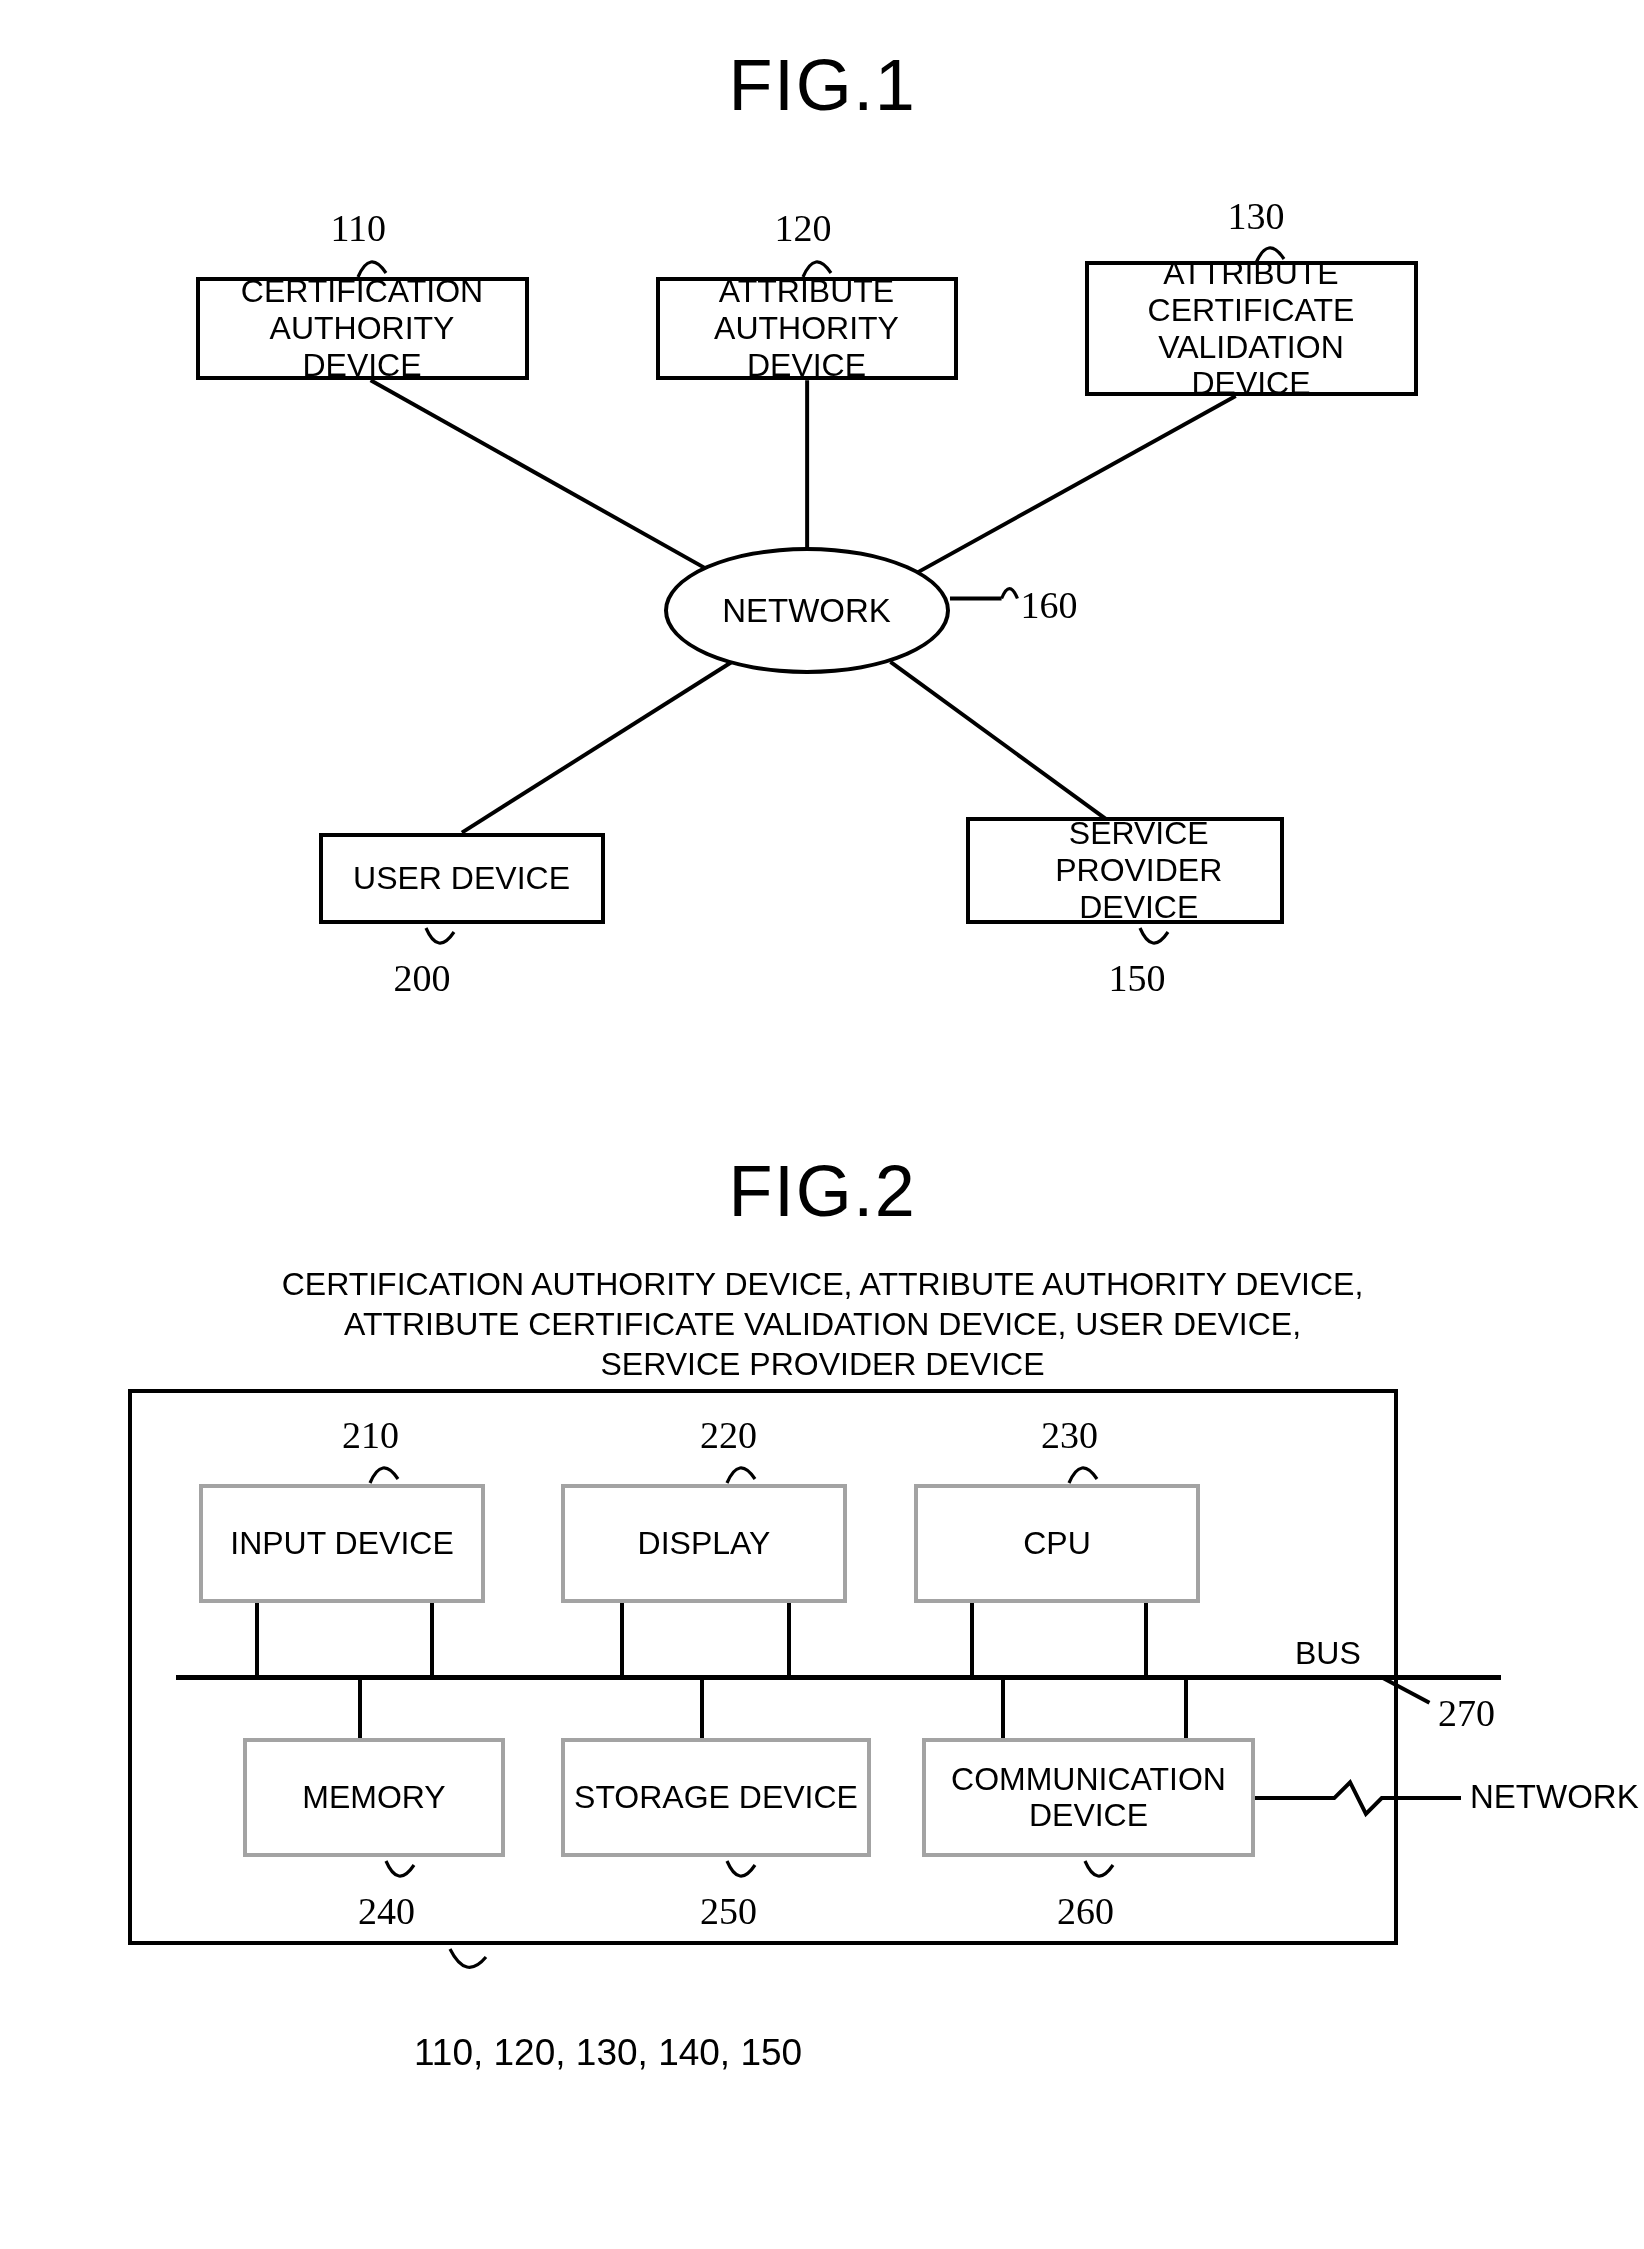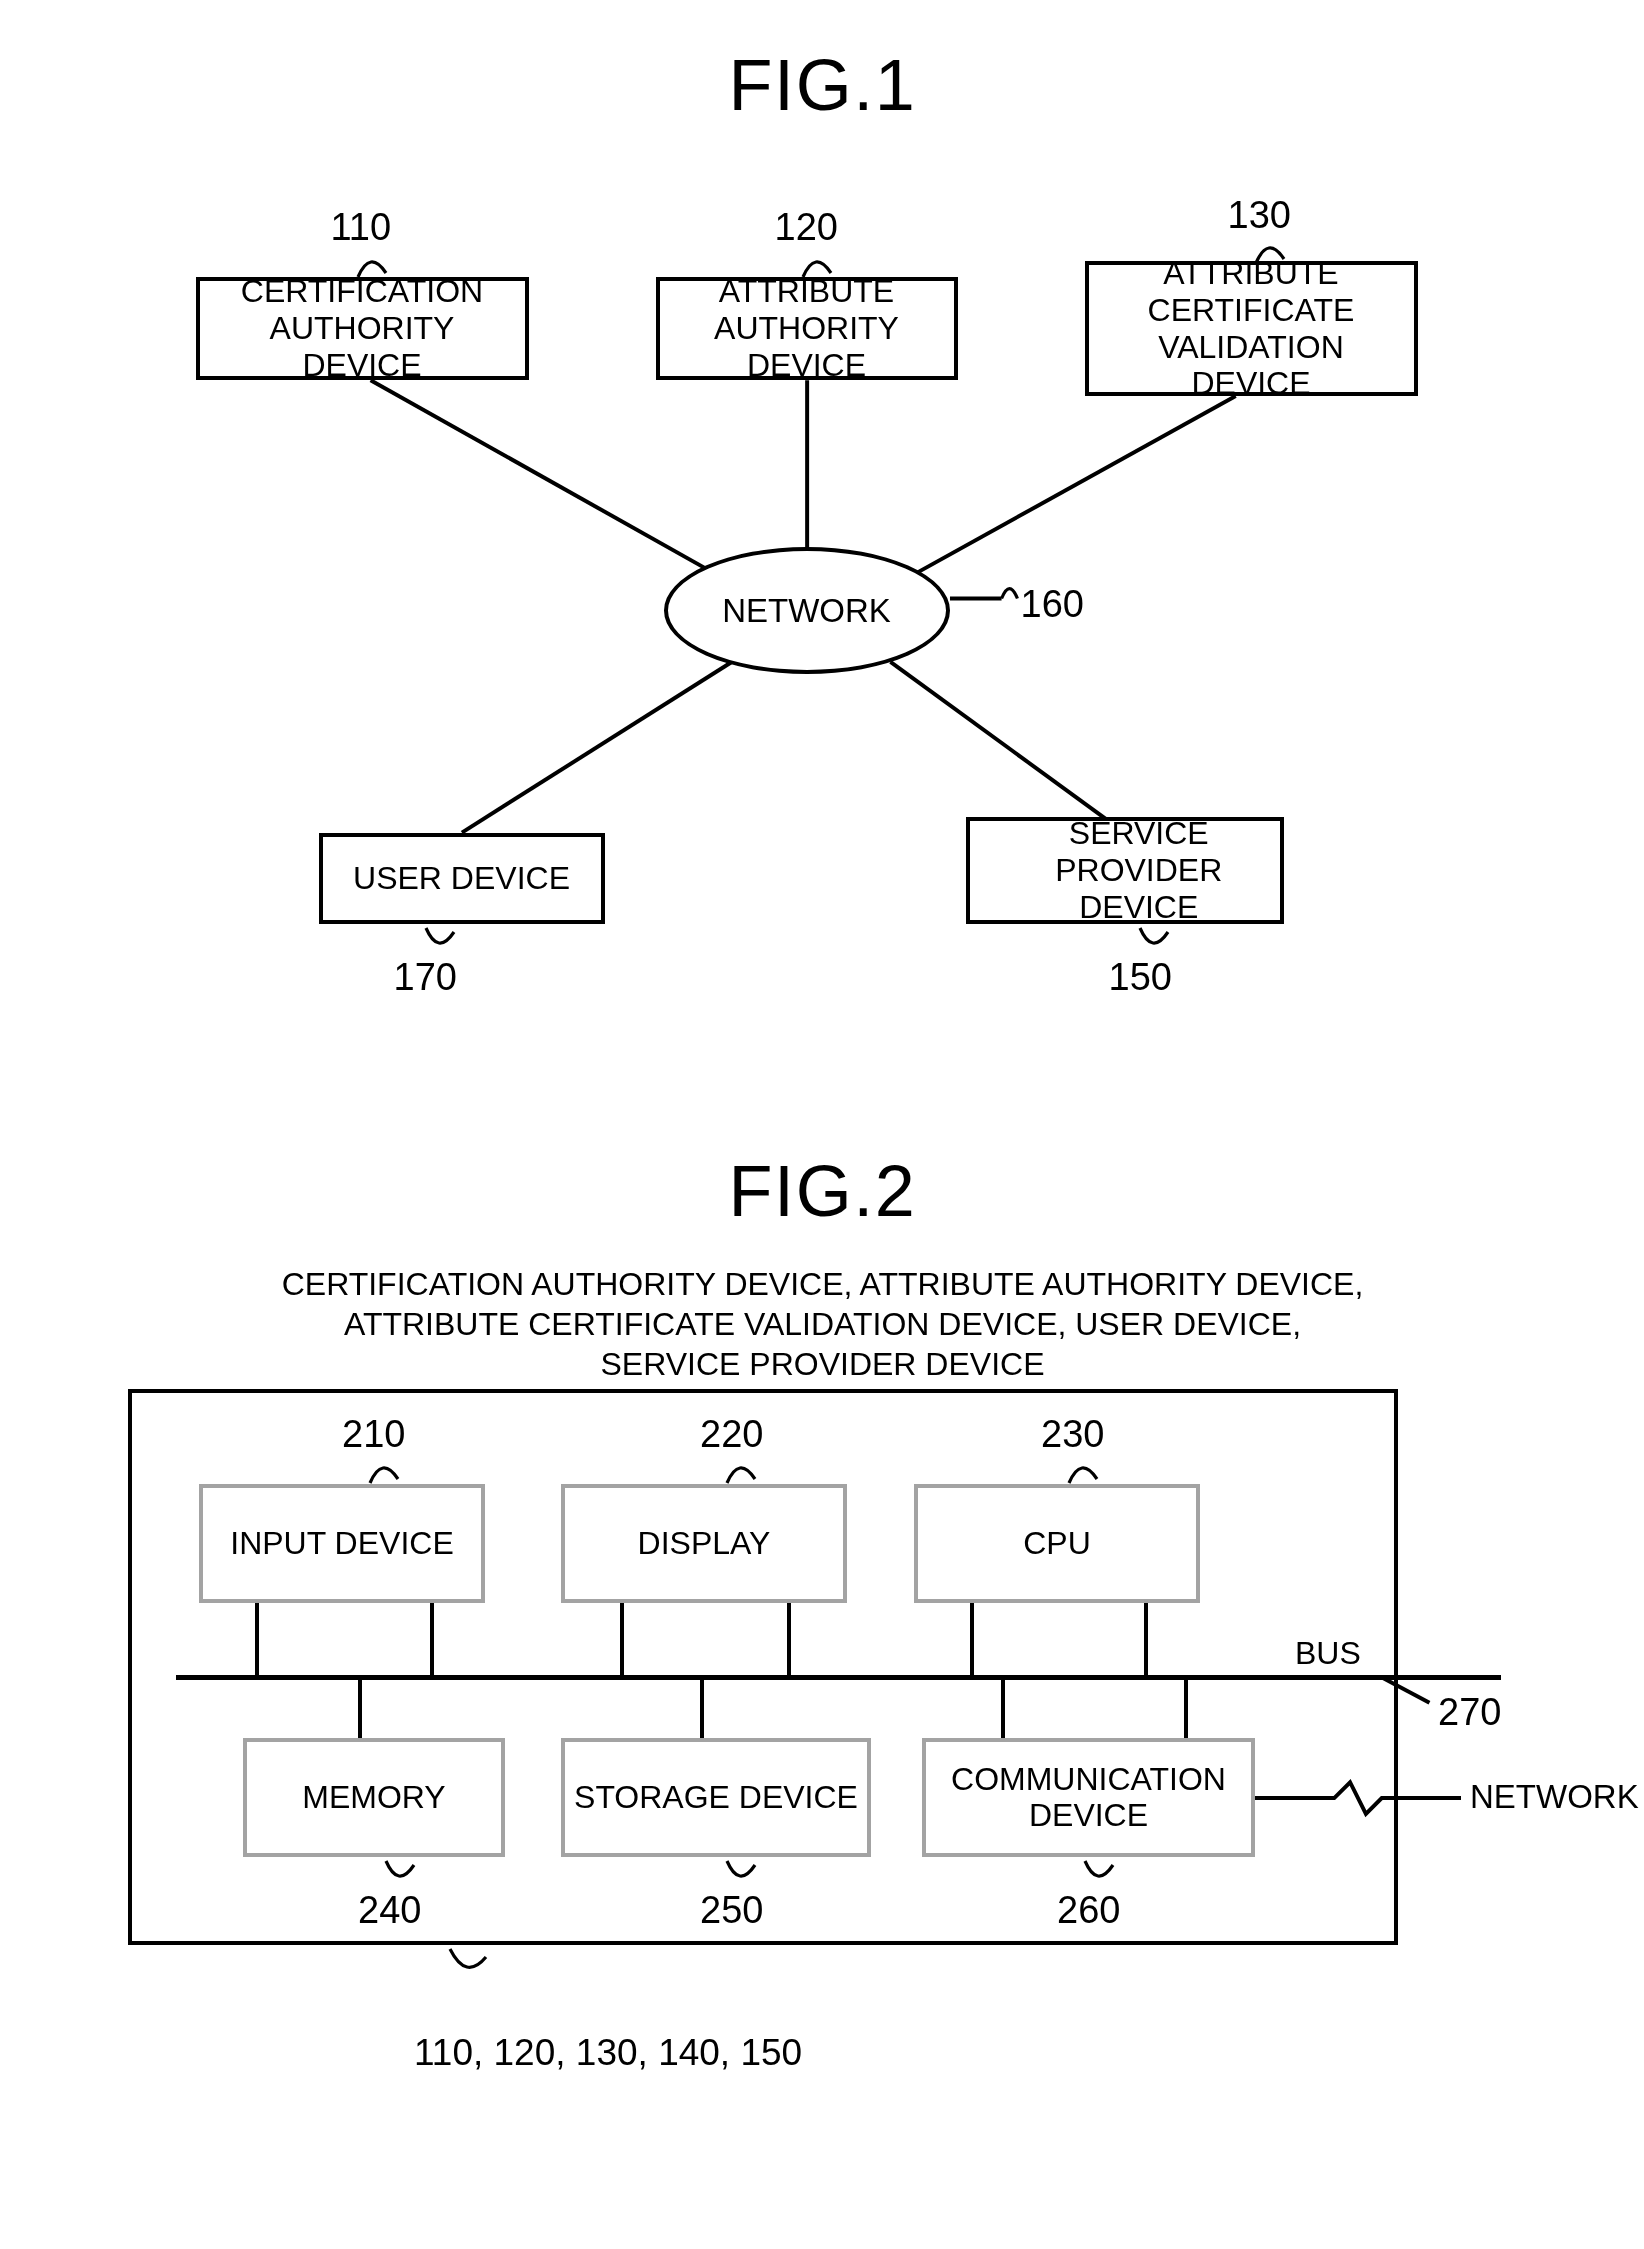--- a/index.html
+++ b/index.html
@@ -32,20 +32,21 @@
     align-items: center;
     justify-content: center;
     text-align: center;
     font-size: 32px;
     line-height: 1.15;
     padding: 6.4px 9.5px;
   }
   .ref {
     position: absolute;
     font-size: 38px;
+    font-family: Liberation Serif, serif;
   }
   .tick {
     position: absolute;
   }
   .network-ellipse {
     position: absolute;
     border: 4px solid #000;
     border-radius: 50%;
     background: #fff;
     display: flex;
@@ -171,21 +172,21 @@
       </svg>
 
     <div class="network-ellipse" style="left:516px; top:389px; width:286px; height:127px;">
       <span>NETWORK</span>
     </div>
     <div class="ref" style="left:873px; top:425px;">160</div>
 
     <div class="box" style="left:171px; top:675px; width:286px; height:91px;">
       <span>USER DEVICE</span>
     </div>
-    <div class="ref" style="left:246px; top:798px;">170</div>
+    <div class="ref" style="left:246px; top:798px;">200</div>
     <svg class="tick" style="left:274px; top:766px;" width="40" height="36" viewBox="0 0 50 45">
         <path d="M5 5 Q20 40 40 10" fill="none" stroke="#000" stroke-width="4"></path>
       </svg>
 
     <div class="box" style="left:818px; top:659px; width:318px; height:107px;padding-left:38px;">
       <span style="white-space:pre-line;">SERVICE
 PROVIDER DEVICE</span>
     </div>
     <div class="ref" style="left:961px; top:798px;">150</div>
     <svg class="tick" style="left:988px; top:766px;" width="40" height="36" viewBox="0 0 50 45">

